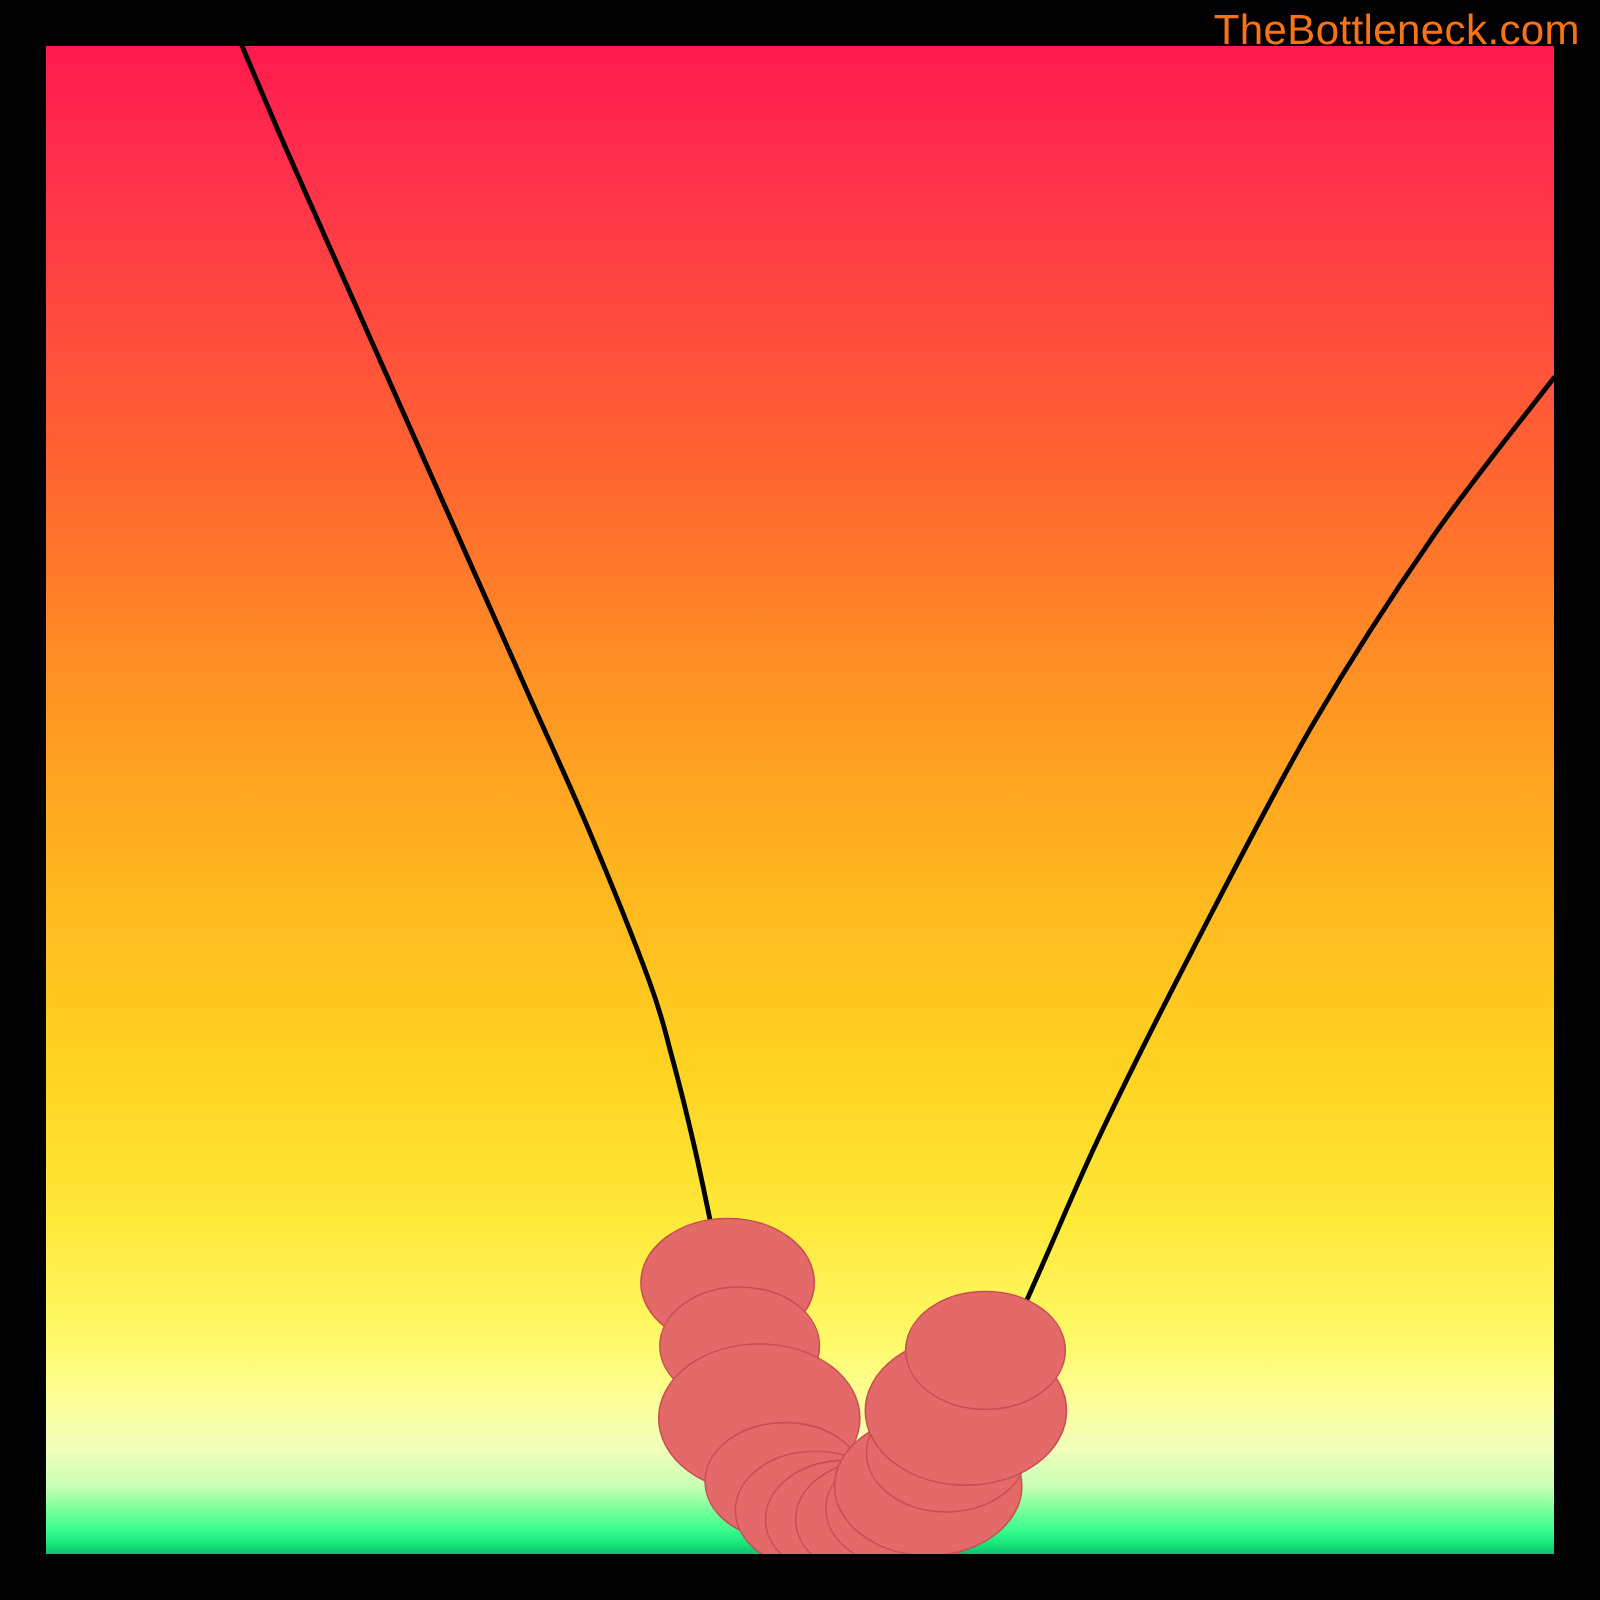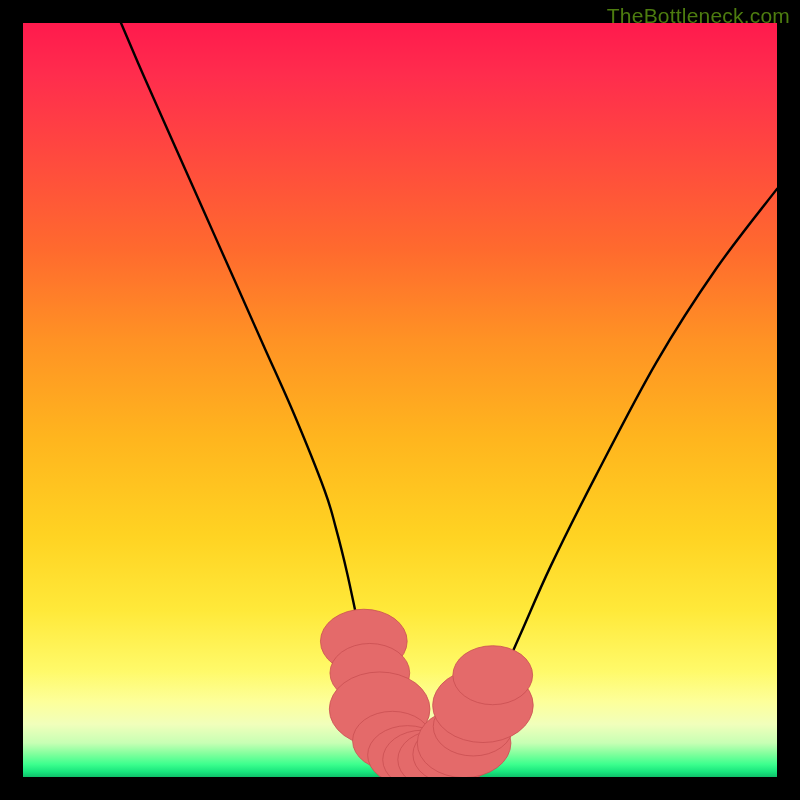--- a/index.html
+++ b/index.html
@@ -42,21 +42,21 @@
       #7eff9c 97%,
       #3dff8e 98.3%,
       #18e67d 99.3%,
       #0fc06a 100%
     );
   }
   .watermark {
     position: absolute;
     top: 4px;
     right: 10px;
-    color: #4d7c0f;
+    color: #f97316;
     font-size: 21px;
     font-weight: 500;
     letter-spacing: 0.2px;
     user-select: none;
   }
   svg.curve {
     position: absolute;
     left: 0;
     top: 0;
     width: 754px;

